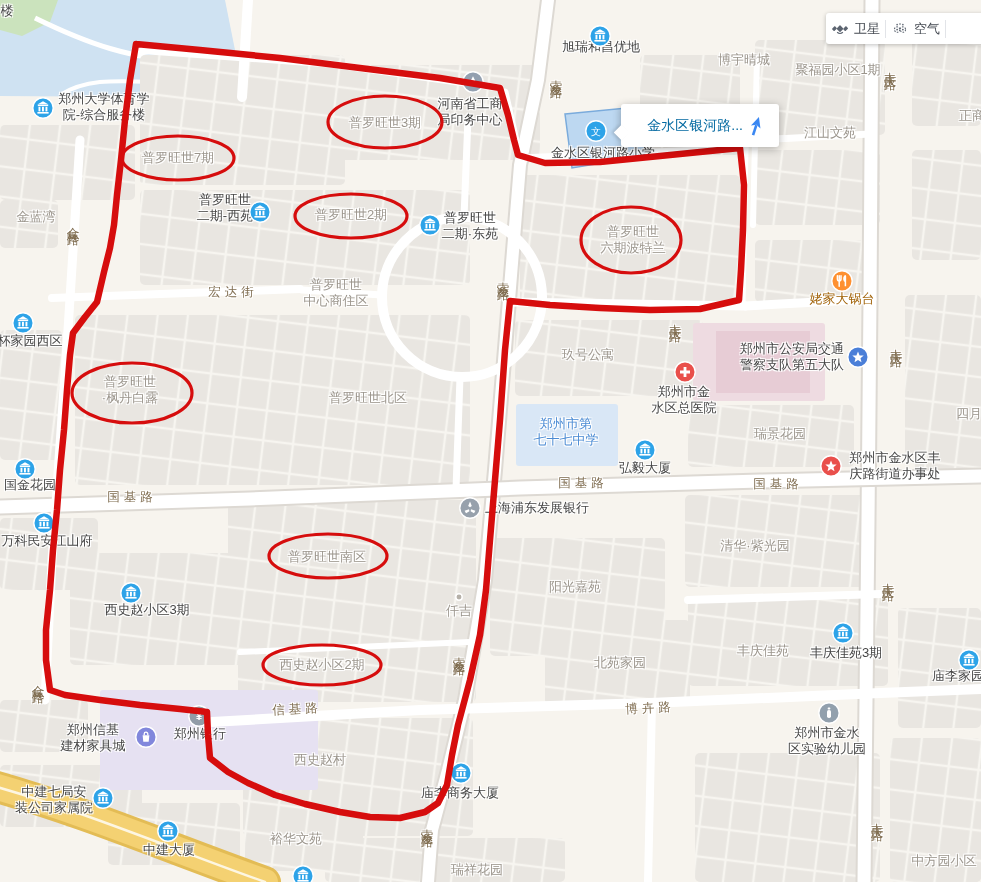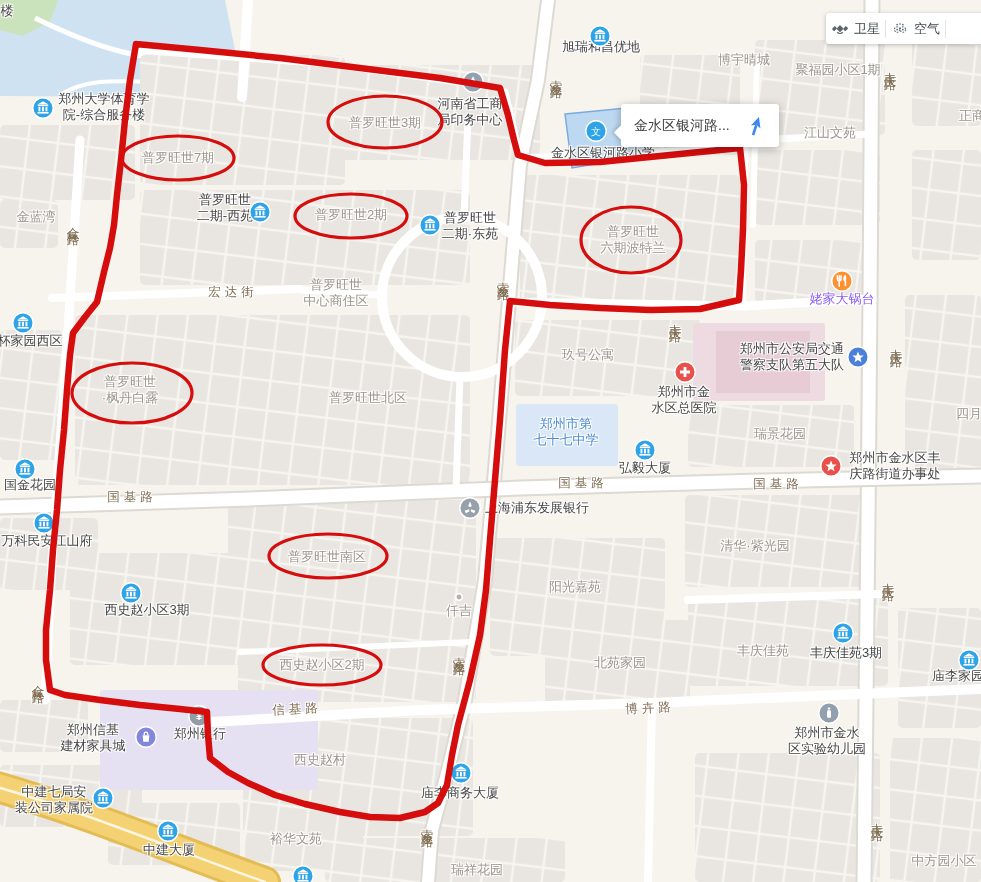--- a/index.html
+++ b/index.html
@@ -7,30 +7,30 @@
          font-family:"Liberation Sans","DejaVu Sans",sans-serif;background:#f7f4ee;}
   #base,#anno{position:absolute;left:0;top:0;}
   #labels,#pois{position:absolute;left:0;top:0;width:100%;height:100%;}
   #anno{pointer-events:none;}
   .lbl{position:absolute;transform:translate(-50%,-50%);text-align:center;white-space:nowrap;
        font-size:13px;line-height:16px;
        text-shadow:-1px -1px 0 #fff,1px -1px 0 #fff,-1px 1px 0 #fff,1px 1px 0 #fff,0 0 3px #fff;}
   .lbl.g{color:#9b958c;}
   .lbl.d{color:#454545;}
   .lbl.b{color:#4b8bd4;}
-  .lbl.o{color:#8b5cf6;}
+  .lbl.o{color:#a16207;}
   .lbl.r{color:#7e6b4e;font-size:12.5px;letter-spacing:4px;}
   .lbl.vert{writing-mode:vertical-rl;letter-spacing:3px;line-height:14px;}
   .poi{position:absolute;width:22px;height:22px;transform:translate(-50%,-50%);}
   .poi svg{display:block;width:100%;height:100%;}
   .poi.dot{width:10px;height:10px;}
   
   .popup{position:absolute;left:621px;top:104px;width:158px;height:43px;background:#fff;border-radius:3px;
          box-shadow:0 2px 8px rgba(0,0,0,.3);display:flex;align-items:center;z-index:30;}
-  .popup .ttl{flex:1;padding-left:13px;font-size:14px;color:#404040;white-space:nowrap;overflow:hidden;}
+  .popup .ttl{flex:1;padding-left:13px;font-size:14px;color:#0369a1;white-space:nowrap;overflow:hidden;text-align:right;}
   .popup .route{width:26px;height:26px;margin-right:10px;cursor:pointer;}
   .popup .tail{position:absolute;left:-5px;top:23px;width:11px;height:11px;background:#fff;
                transform:rotate(45deg);box-shadow:-2px 2px 3px rgba(0,0,0,.12);}
   
   .ctrl{position:absolute;left:826px;top:13px;height:31px;width:170px;background:#fff;border-radius:3px;
         box-shadow:0 1px 4px rgba(0,0,0,.25);display:flex;align-items:center;z-index:30;}
   .ctrl button{display:flex;align-items:center;gap:5px;border:none;background:none;height:100%;
         padding:0 5px;font-size:13px;color:#454a52;cursor:pointer;font-family:inherit;}
   .ctrl .ic{width:18px;height:18px;}
   .ctrl .ic svg{display:block;width:100%;height:100%;}

